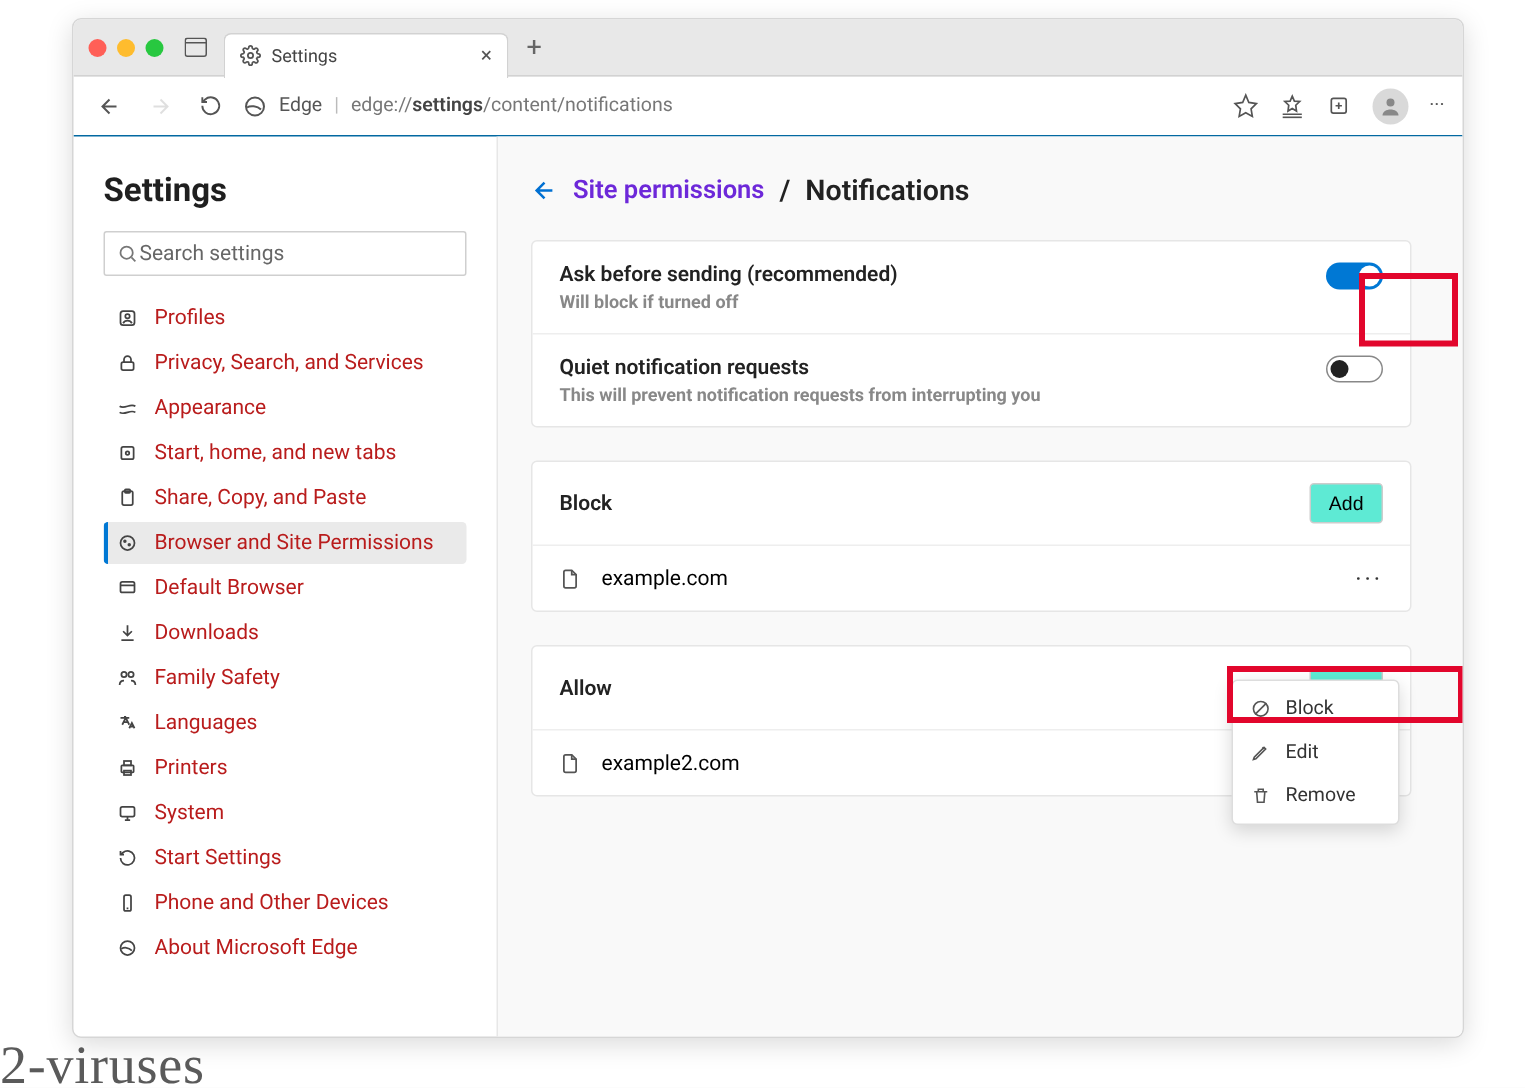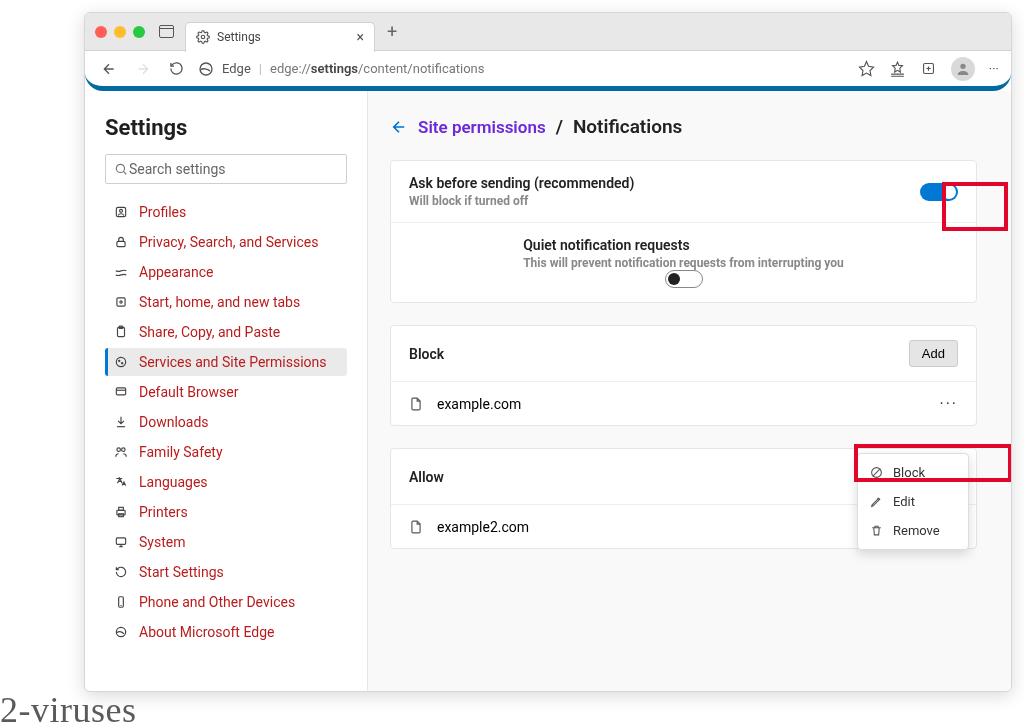--- a/index.html
+++ b/index.html
@@ -13,21 +13,20 @@
 }
 .window {
   position: absolute;
   left: 48px; top: 12px;
   width: 928px; height: 680px;
   background: #fff;
   border: 1px solid #d6d6d6;
   border-radius: 6px;
   box-shadow: 0 4px 18px rgba(0,0,0,0.15);
   overflow: hidden;
-  margin-left: 36px;
 }
 .titlebar {
   height: 38px;
   background: #e8e8e8;
   display: flex;
   align-items: center;
   padding: 0 10px;
   border-bottom: 1px solid #d2d2d2;
   position: relative;
 }
@@ -43,22 +42,22 @@
   margin-left:10px;
   min-width:190px;
   position:relative; top:5px;
   font-size:12px; color:#444;
 }
 .tab .close-x { margin-left:auto; color:#555; cursor:pointer; font-size:14px; }
 .new-tab { margin-left:8px; color:#666; font-size:18px; cursor:pointer; padding:0 4px;}
 .toolbar {
   height: 40px; display:flex; align-items:center;
   padding:0 12px; gap:10px;
-  border-bottom:5px solid #0369a1;
-  font-size:13px; color:#555;border-radius:18px;
+  border-bottom:1px solid #0369a1;
+  font-size:13px; color:#555;
 }
 .toolbar .nav-arrow { color:#666; padding:4px; }
 .toolbar .nav-arrow.disabled { opacity:.3; }
 .addr {
   flex:1; display:flex; align-items:center; gap:8px;
   color:#555;
 }
 .addr .edge-icon { width:16px;height:16px; }
 .addr-divider { color:#bbb; }
 .addr-text { color:#777; }
@@ -97,42 +96,42 @@
 .breadcrumb .back-arrow { color:#0070d2; font-size:18px; cursor:pointer; }
 .breadcrumb .bc-link { color:#6d28d9; font-size:17px; font-weight:600; cursor:pointer; }
 .breadcrumb .bc-sep { color:#222; font-size:19px; font-weight:600; }
 .breadcrumb .bc-current { color:#222; font-size:19px; font-weight:600; }
 
 .card {
   background:#fff; border:1px solid #e6e6e6; border-radius:4px;
   margin-bottom:22px;
 }
 .card-row {
-  display:flex; align-items:center; justify-content:space-between;
+  display:flex; align-items:flex-start; justify-content:space-between;
   padding:14px 18px;
 }
-.card-row + .card-row { border-top:1px solid #eee;flex-direction:column; }
+.card-row + .card-row { border-top:1px solid #eee; }
 .card-row .label { font-size:14px; color:#222; font-weight:600; }
 .card-row .sub { font-size:12px; color:#888; margin-top:3px; font-weight:700;}
 .toggle {
   width:38px; height:18px; border-radius:10px;
   position:relative;
 }
 .toggle.on { background:#0078d4; }
 .toggle.on::after{ content:""; position:absolute; right:2px; top:2px; width:14px;height:14px;background:#fff;border-radius:50%; }
 .toggle.off { background:#fff; border:1px solid #888; }
 .toggle.off::after{ content:""; position:absolute; left:2px; top:2px; width:12px;height:12px;background:#222;border-radius:50%; }
 
 .section-head {
   display:flex; justify-content:space-between; align-items:center;
   padding:14px 18px;
 }
 .section-head .title { font-size:14px; font-weight:600; color:#222; }
 .add-btn {
-  border:1px solid #ccc; background:#e5e5e5; padding:5px 12px;
+  border:1px solid #ccc; background:#5eead4; padding:5px 12px;
   font-size:13px; border-radius:3px; cursor:pointer;
 }
 .site-row {
   display:flex; align-items:center; gap:14px;
   padding:12px 18px; border-top:1px solid #eee;
   font-size:14px;
 }
 .site-row .file-icon { color:#555; }
 .site-row .more { margin-left:auto; color:#333; font-size:16px; letter-spacing:2px; cursor:pointer; }
 
@@ -301,21 +300,21 @@
             <span>Share, Copy, and Paste</span>
           </li>
         <li class="active">
             <span class="icon">
               <svg width="14" height="14" viewBox="0 0 24 24" fill="none" stroke="#444" stroke-width="2">
                 <circle cx="12" cy="12" r="8"></circle>
                 <circle cx="9" cy="10" r="1" fill="#444"></circle>
                 <circle cx="14" cy="14" r="1" fill="#444"></circle>
               </svg>
             </span>
-            <span>Services and Site Permissions</span>
+            <span>Browser and Site Permissions</span>
           </li>
         <li>
             <span class="icon">
               <svg width="14" height="14" viewBox="0 0 24 24" fill="none" stroke="#444" stroke-width="2">
                 <rect x="4" y="5" width="16" height="12" rx="2"></rect>
                 <line x1="4" y1="9" x2="20" y2="9"></line>
               </svg>
             </span>
             <span>Default Browser</span>
           </li>

